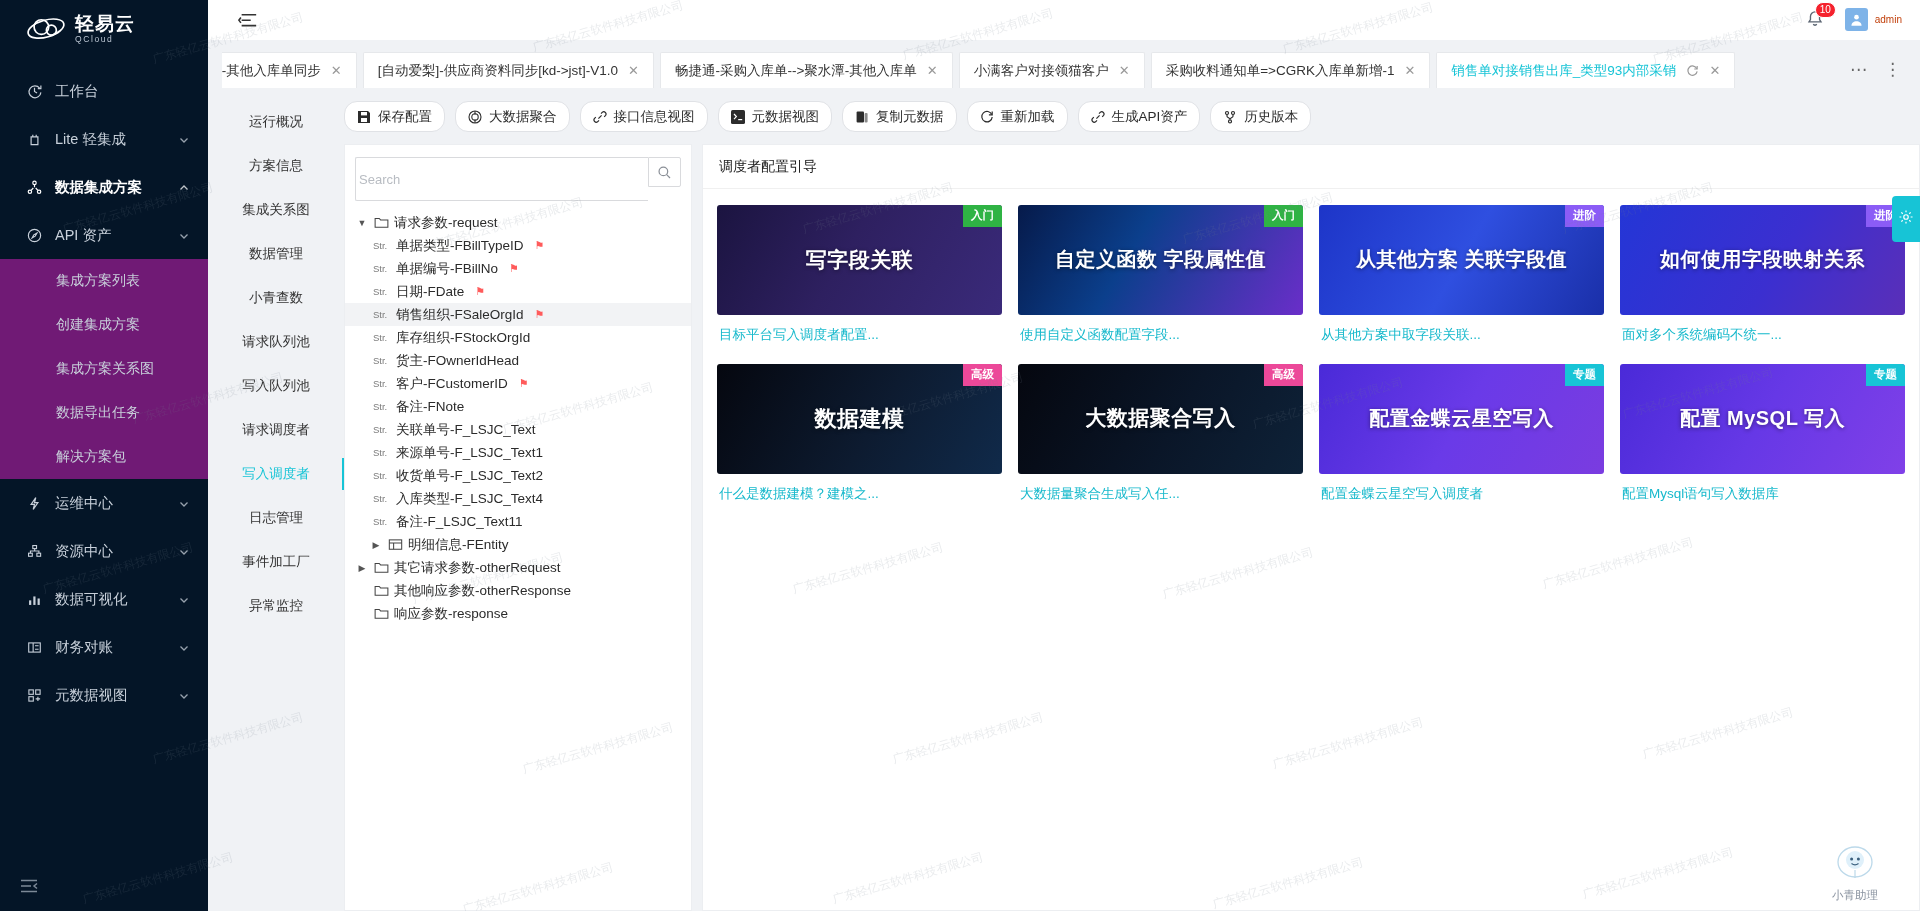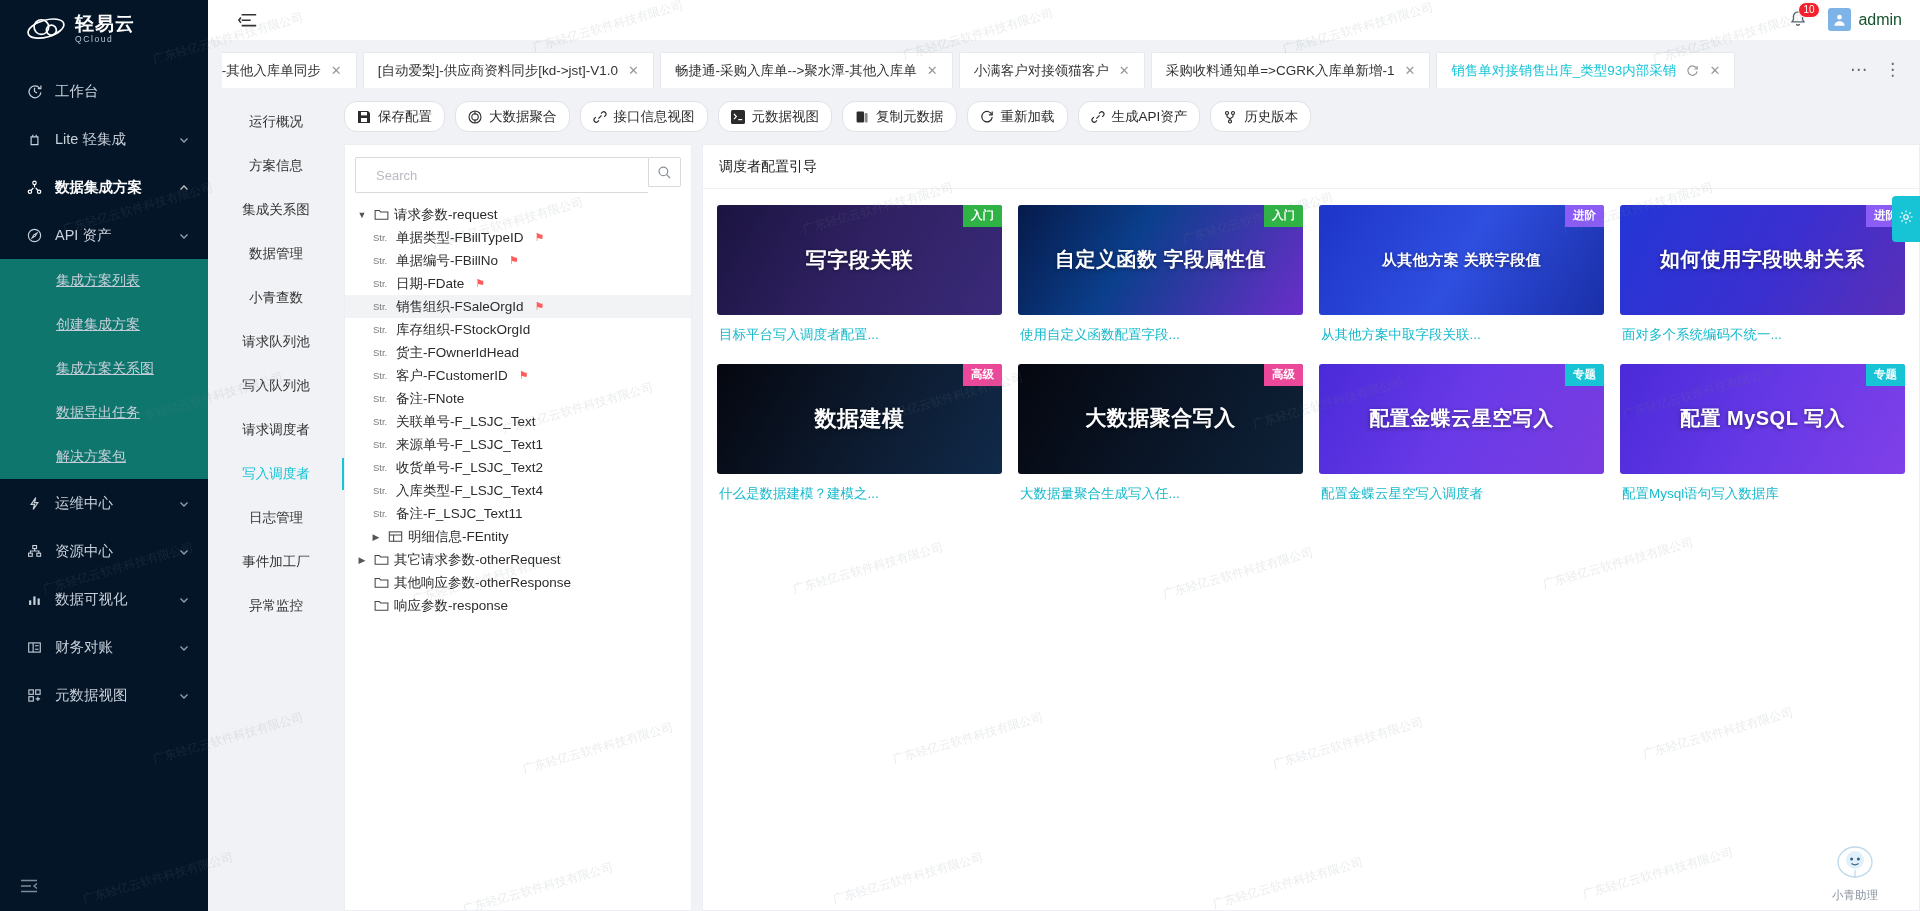--- a/index.html
+++ b/index.html
@@ -26,21 +26,21 @@
   .nav-item {
     height: 48px; display: flex; align-items: center;
     padding: 0 18px 0 26px; gap: 12px; cursor: pointer;
     font-size: 14.5px; color: #c8d0da; position: relative;
   }
   .nav-item.active { background: #041527; color: #fff; font-weight: 700; }
   .nav-ico { width: 17px; height: 17px; flex: 0 0 17px; display: flex; align-items: center; justify-content: center; }
   .nav-ico svg { width: 17px; height: 17px; display: block; }
   .nav-label { flex: 1; white-space: nowrap; }
   .nav-arrow { width: 12px; height: 12px; opacity: .75; }
-  .submenu { background: #0f766e; text-decoration: underline; }
+  .submenu { background: #701a75; }
   .sub-item {
     height: 44px; display: flex; align-items: center;
     padding-left: 56px; font-size: 14px; color: #c8d0da; cursor: pointer;
   }
   .collapse-btn {
     position: absolute; bottom: 14px; left: 18px;
     width: 22px; height: 22px; cursor: pointer; opacity: .8;
   }
 
   
@@ -59,21 +59,21 @@
     position: absolute; top: -7px; left: 10px; min-width: 18px; height: 16px;
     background: #f5222d; color: #fff; border-radius: 8px; font-size: 10px;
     display: flex; align-items: center; justify-content: center; padding: 0 4px;
     border: 1px solid #fff;
   }
   .user { display: flex; align-items: center; gap: 7px; cursor: pointer; }
   .avatar {
     width: 23px; height: 23px; border-radius: 3px; background: #7eb3e8;
     display: flex; align-items: center; justify-content: center;
   }
-  .username { font-size: 16px; color: #14532d; }
+  .username { font-size: 10px; color: #c2410c; }
 
   
   .tabbar {
     height: 48px; background: #f0f2f5; display: flex; align-items: flex-end;
     padding: 0 0 0 14px; flex: 0 0 48px; position: relative;
   }
   .tabs-scroll { display: flex; align-items: flex-end; gap: 6px; flex: 1; overflow: hidden; height: 48px; }
   .tab {
     height: 36px; background: #fff; border: 1px solid #e6e8eb; border-bottom: none;
     display: flex; align-items: center; gap: 10px; padding: 0 14px;
@@ -120,22 +120,22 @@
 
   .panes { flex: 1; display: flex; gap: 10px; min-height: 0; padding-bottom: 0; }
 
   
   .tree-pane {
     width: 348px; flex: 0 0 348px; background: #fff; border: 1px solid #eceef1;
     display: flex; flex-direction: column; min-height: 0;
   }
   .search-row { padding: 12px 10px 8px 10px; display: flex; }
   .search-box {
-    flex: 1; height: 36px; border: 1px solid #d9dadd; border-right: none;
-    padding: 0 20px; font-size: 13px; color: #333; outline: none; border-radius: 2px 0 0 2px;
+    flex: 1; height: 44px; border: 1px solid #d9dadd; border-right: none;
+    padding: 0 3px; font-size: 13px; color: #333; outline: none; border-radius: 2px 0 0 2px;
     font-family: inherit; background: #fff;
   }
   .search-box::placeholder { color: #b8bcc2; }
   .search-btn {
     width: 33px; height: 30px; border: 1px solid #d9dadd; background: #fff;
     display: flex; align-items: center; justify-content: center; cursor: pointer;
     border-radius: 0 2px 2px 0;
   }
   .tree { flex: 1; overflow: auto; padding: 2px 0 10px 0; }
   .tnode {
@@ -715,21 +715,21 @@
               <div class="card">
                 <div class="thumb" style="background:linear-gradient(120deg,#061a4a 0%,#0b3f8c 40%,#6a2ec9 100%);">
                   <span class="hdln" style="font-size:20px;">自定义函数 字段属性值</span>
                   <span class="cbadge" style="background:#2fb344;">入门</span>
                 </div>
                 <div class="cap">使用自定义函数配置字段...</div>
               </div>
 
               <div class="card">
                 <div class="thumb" style="background:linear-gradient(120deg,#1d35c8 0%,#2f4fe0 50%,#1a2fa8 100%);">
-                  <span class="hdln" style="font-size:15px;">从其他方案 关联字段值</span>
+                  <span class="hdln" style="font-size:20px;">从其他方案 关联字段值</span>
                   <span class="cbadge" style="background:#8b5cf6;">进阶</span>
                 </div>
                 <div class="cap">从其他方案中取字段关联...</div>
               </div>
 
               <div class="card">
                 <div class="thumb" style="background:linear-gradient(120deg,#2436d6 0%,#3b2fd0 55%,#5a2fb8 100%);">
                   <span class="hdln" style="font-size:20px;">如何使用字段映射关系</span>
                   <span class="cbadge" style="background:#8b5cf6;">进阶</span>
                 </div>

